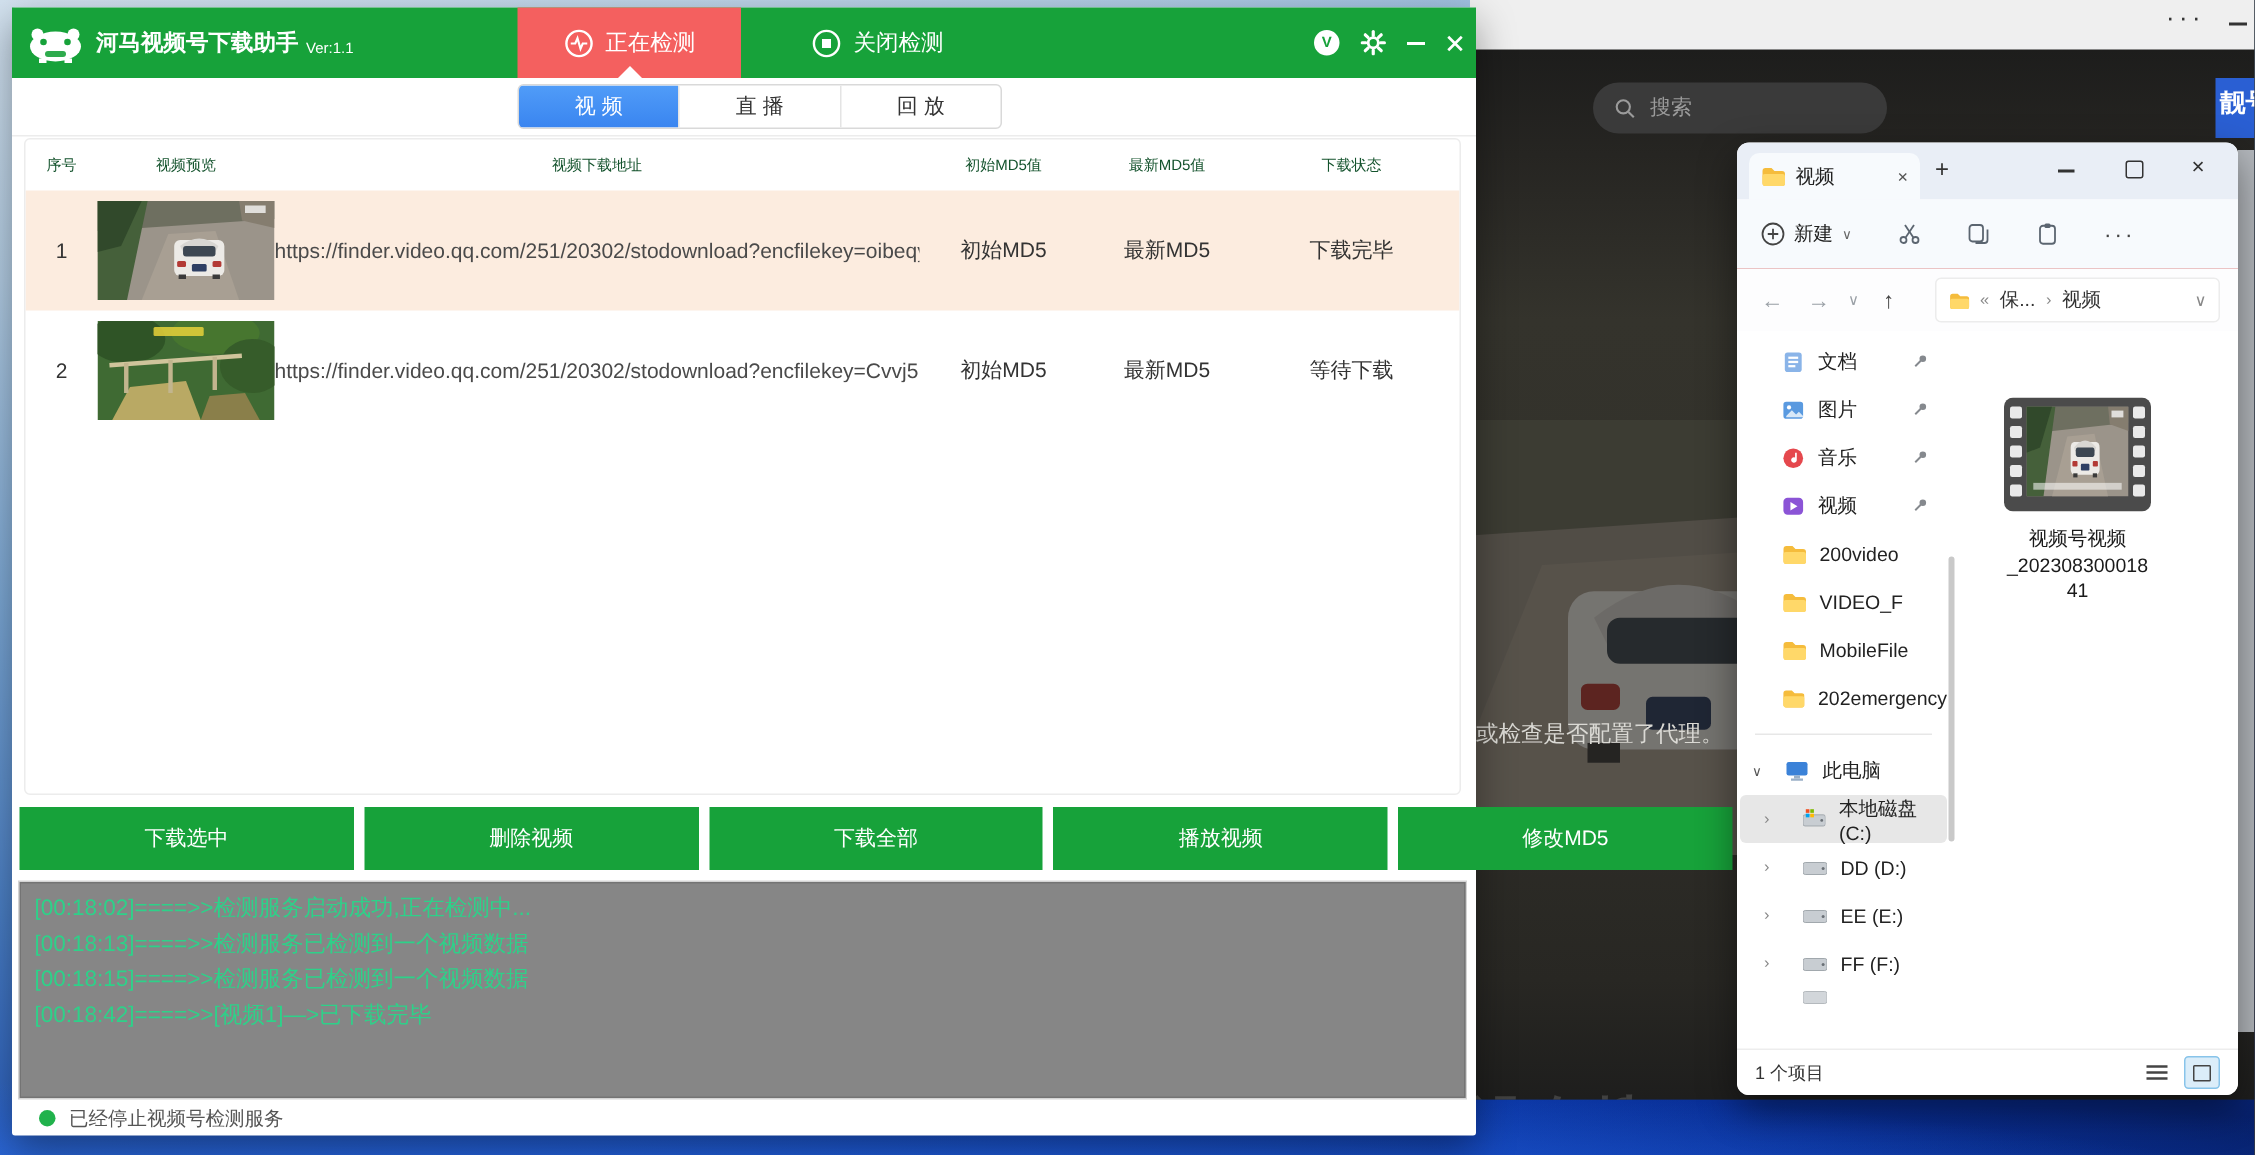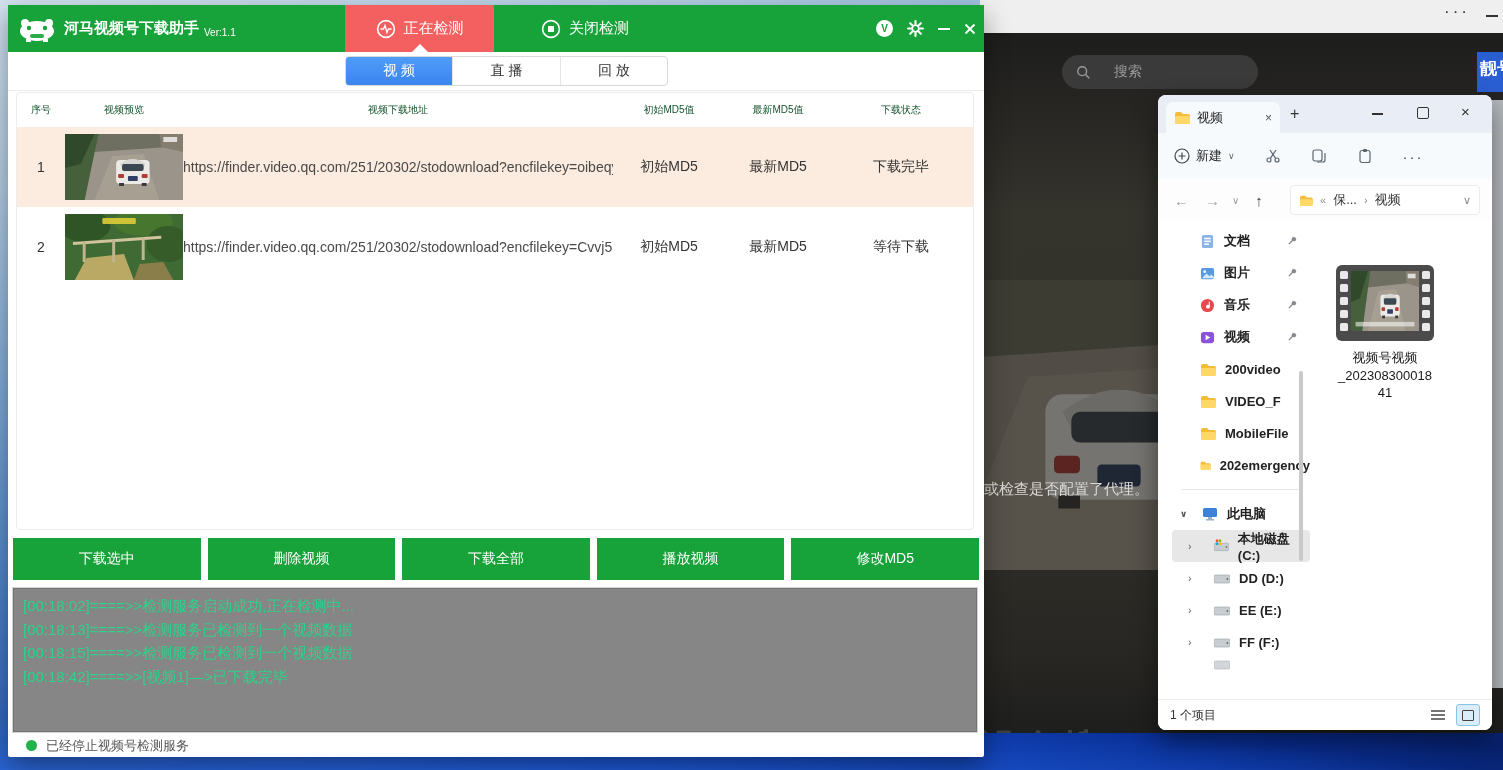--- a/index.html
+++ b/index.html
@@ -15,21 +15,21 @@
 
   
   .backdrop{position:absolute;left:980px;top:0;width:523px;height:733px;background:#222220;overflow:hidden;}
   .bd-title{position:absolute;left:0;top:0;right:0;height:33px;background:#efefef;}
   .bd-dots{position:absolute;left:464px;top:2px;font-size:17px;color:#333;letter-spacing:3px;}
   .bd-dash{position:absolute;left:506px;top:15px;width:12px;height:2px;background:#333;}
   .bd-video{position:absolute;left:0;top:33px;right:0;bottom:0;
     background:linear-gradient(#1d1d1c 0px,#262522 70px,#34332c 180px,#31302a 420px,#282723 620px,#1e1e1d 700px);}
   .bd-car{position:absolute;left:-160px;top:247px;width:520px;height:290px;}
   .bd-search{position:absolute;left:82px;top:55px;width:196px;height:34px;background:#3a3a3a;border-radius:17px;
-    display:flex;align-items:center;padding-left:14px;gap:23px;box-sizing:border-box;}
+    display:flex;align-items:center;padding-left:14px;gap:9px;box-sizing:border-box;}
   .bd-search span{font-size:14px;color:#9b9b9b;}
   .bd-badge{position:absolute;left:497px;top:52px;width:30px;height:40px;background:#2a5fd3;color:#fff;
     font-size:17px;font-weight:bold;line-height:34px;padding-left:3px;box-sizing:border-box;overflow:hidden;white-space:nowrap;}
   .bd-proxy{position:absolute;left:4px;top:447px;font-size:15px;color:#dad9d4;}
   .bd-dim{position:absolute;left:0px;top:690px;font-size:38px;font-weight:bold;color:rgba(140,140,140,.32);
     letter-spacing:3px;white-space:nowrap;}
   .bd-sliver{position:absolute;left:512px;top:100px;width:11px;height:588px;background:#b4b8bd;}
 
   
   .app{position:absolute;left:8px;top:5px;width:976px;height:752px;background:#fff;border-radius:2px;
@@ -62,21 +62,21 @@
   .tgrid{display:grid;grid-template-columns:48px 118px 430px 112px 106px 140px;align-items:center;}
   .thead{height:34px;font-size:10px;color:#14532d;}
   .thead div{text-align:center;}
   .thead .h-url{text-align:center;}
   .trow{height:80px;font-size:14px;color:#333;}
   .trow.hl{background:#fcecdf;}
   .c-center{text-align:center;}
   .c-thumb{display:flex;justify-content:center;align-items:center;}
   .c-url{color:#4a4a4a;white-space:nowrap;overflow:hidden;padding-right:2px;}
 
-  .actions{position:absolute;left:5px;top:533px;width:966px;display:flex;gap:7px;}
+  .actions{position:absolute;left:5px;top:533px;width:1142px;display:flex;gap:7px;}
   .act-btn{flex:1;height:42px;background:#17a23a;color:#fff;font-size:14px;display:flex;align-items:center;
     justify-content:center;cursor:pointer;}
 
   .log{position:absolute;left:5px;top:583px;width:964px;height:144px;background:#868686;
     box-shadow:0 0 0 1px #d4d4d4, inset 0 0 0 1px #747474;box-sizing:border-box;
     padding:6px 10px;color:#2ed189;font-size:15px;line-height:23.5px;font-weight:500;overflow:hidden;}
 
   .app-status{position:absolute;left:0;top:729px;width:100%;height:23px;display:flex;align-items:center;}
   .status-dot{width:11px;height:11px;border-radius:50%;background:#21b24c;margin-left:18px;}
   .status-text{margin-left:9px;font-size:13px;color:#555;}
@@ -102,21 +102,21 @@
   .ex-nav{position:absolute;left:0;top:84px;right:0;height:42px;background:#fdfdfe;display:flex;align-items:center;}
   .nav-g{font-size:15px;color:#9aa0a6;margin-left:16px;cursor:pointer;}
   .nav-g.dark{color:#444;}
   .nav-chev{font-size:10px;color:#9aa0a6;margin-left:12px;cursor:pointer;}
   .addr{position:absolute;left:132px;top:6px;right:12px;height:30px;border:1px solid #ececec;border-radius:4px;
     background:#fff;display:flex;align-items:center;gap:7px;padding:0 8px;box-sizing:border-box;}
   .addr span{font-size:13px;color:#333;}
   .addr .sep{color:#888;font-size:11px;}
   .addr .spacer{flex:1;}
   .ex-body{position:absolute;left:0;top:126px;right:0;bottom:30px;background:#fff;}
-  .sidebar{position:absolute;left:12px;top:0;width:142px;bottom:0;padding-top:4px;overflow:hidden;font-weight:bold;}
+  .sidebar{position:absolute;left:0;top:0;width:142px;bottom:0;padding-top:4px;overflow:hidden;}
   .side-item{height:32px;display:flex;align-items:center;gap:9px;padding-left:28px;font-size:13px;color:#222;
     position:relative;cursor:pointer;margin:0 2px;border-radius:4px;}
   .side-item .pin{position:absolute;right:12px;top:10px;}
   .side-item.indent{padding-left:42px;}
   .side-item.selected{background:#e7e7e7;}
   .chev-open{position:absolute;left:8px;font-size:9px;color:#555;}
   .chev-closed{position:absolute;left:16px;font-size:11px;color:#888;}
   .side-item.pc{padding-left:30px;}
   .side-div{height:1px;background:#e7e7e7;margin:8px 12px;}
   .side-scroll{position:absolute;left:141px;top:150px;width:4px;height:190px;background:#c9c9c9;border-radius:2px;}

